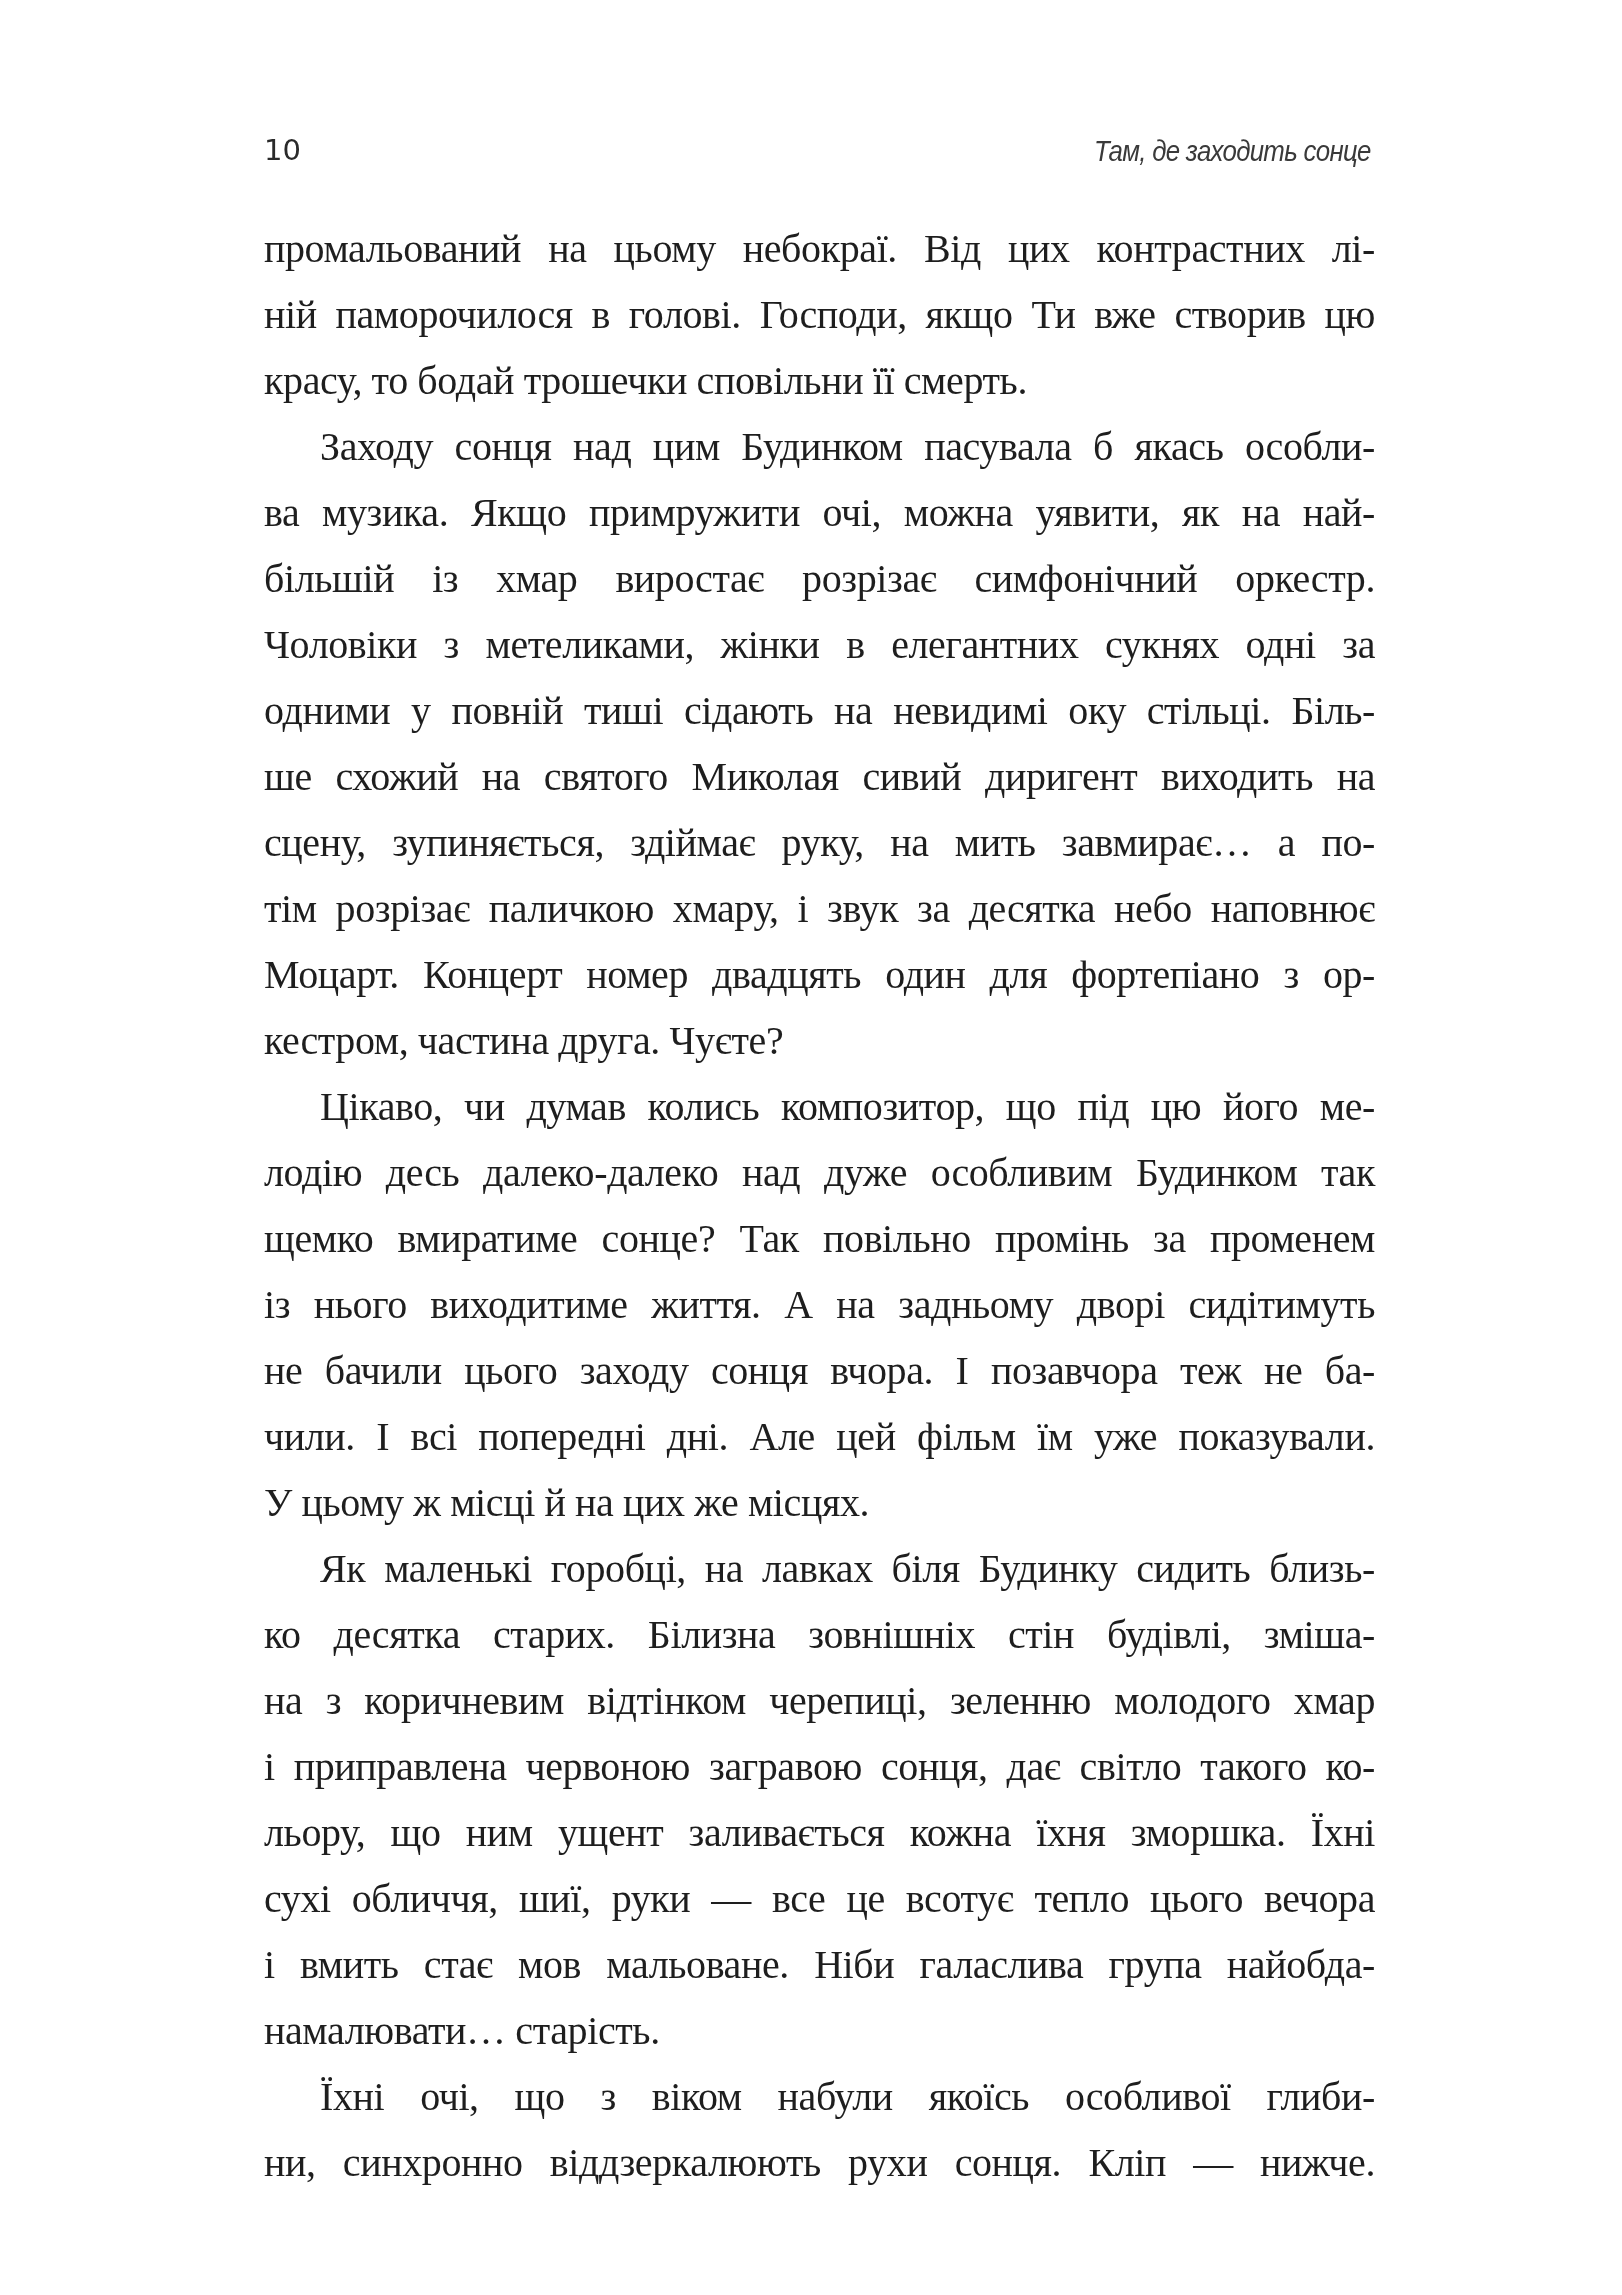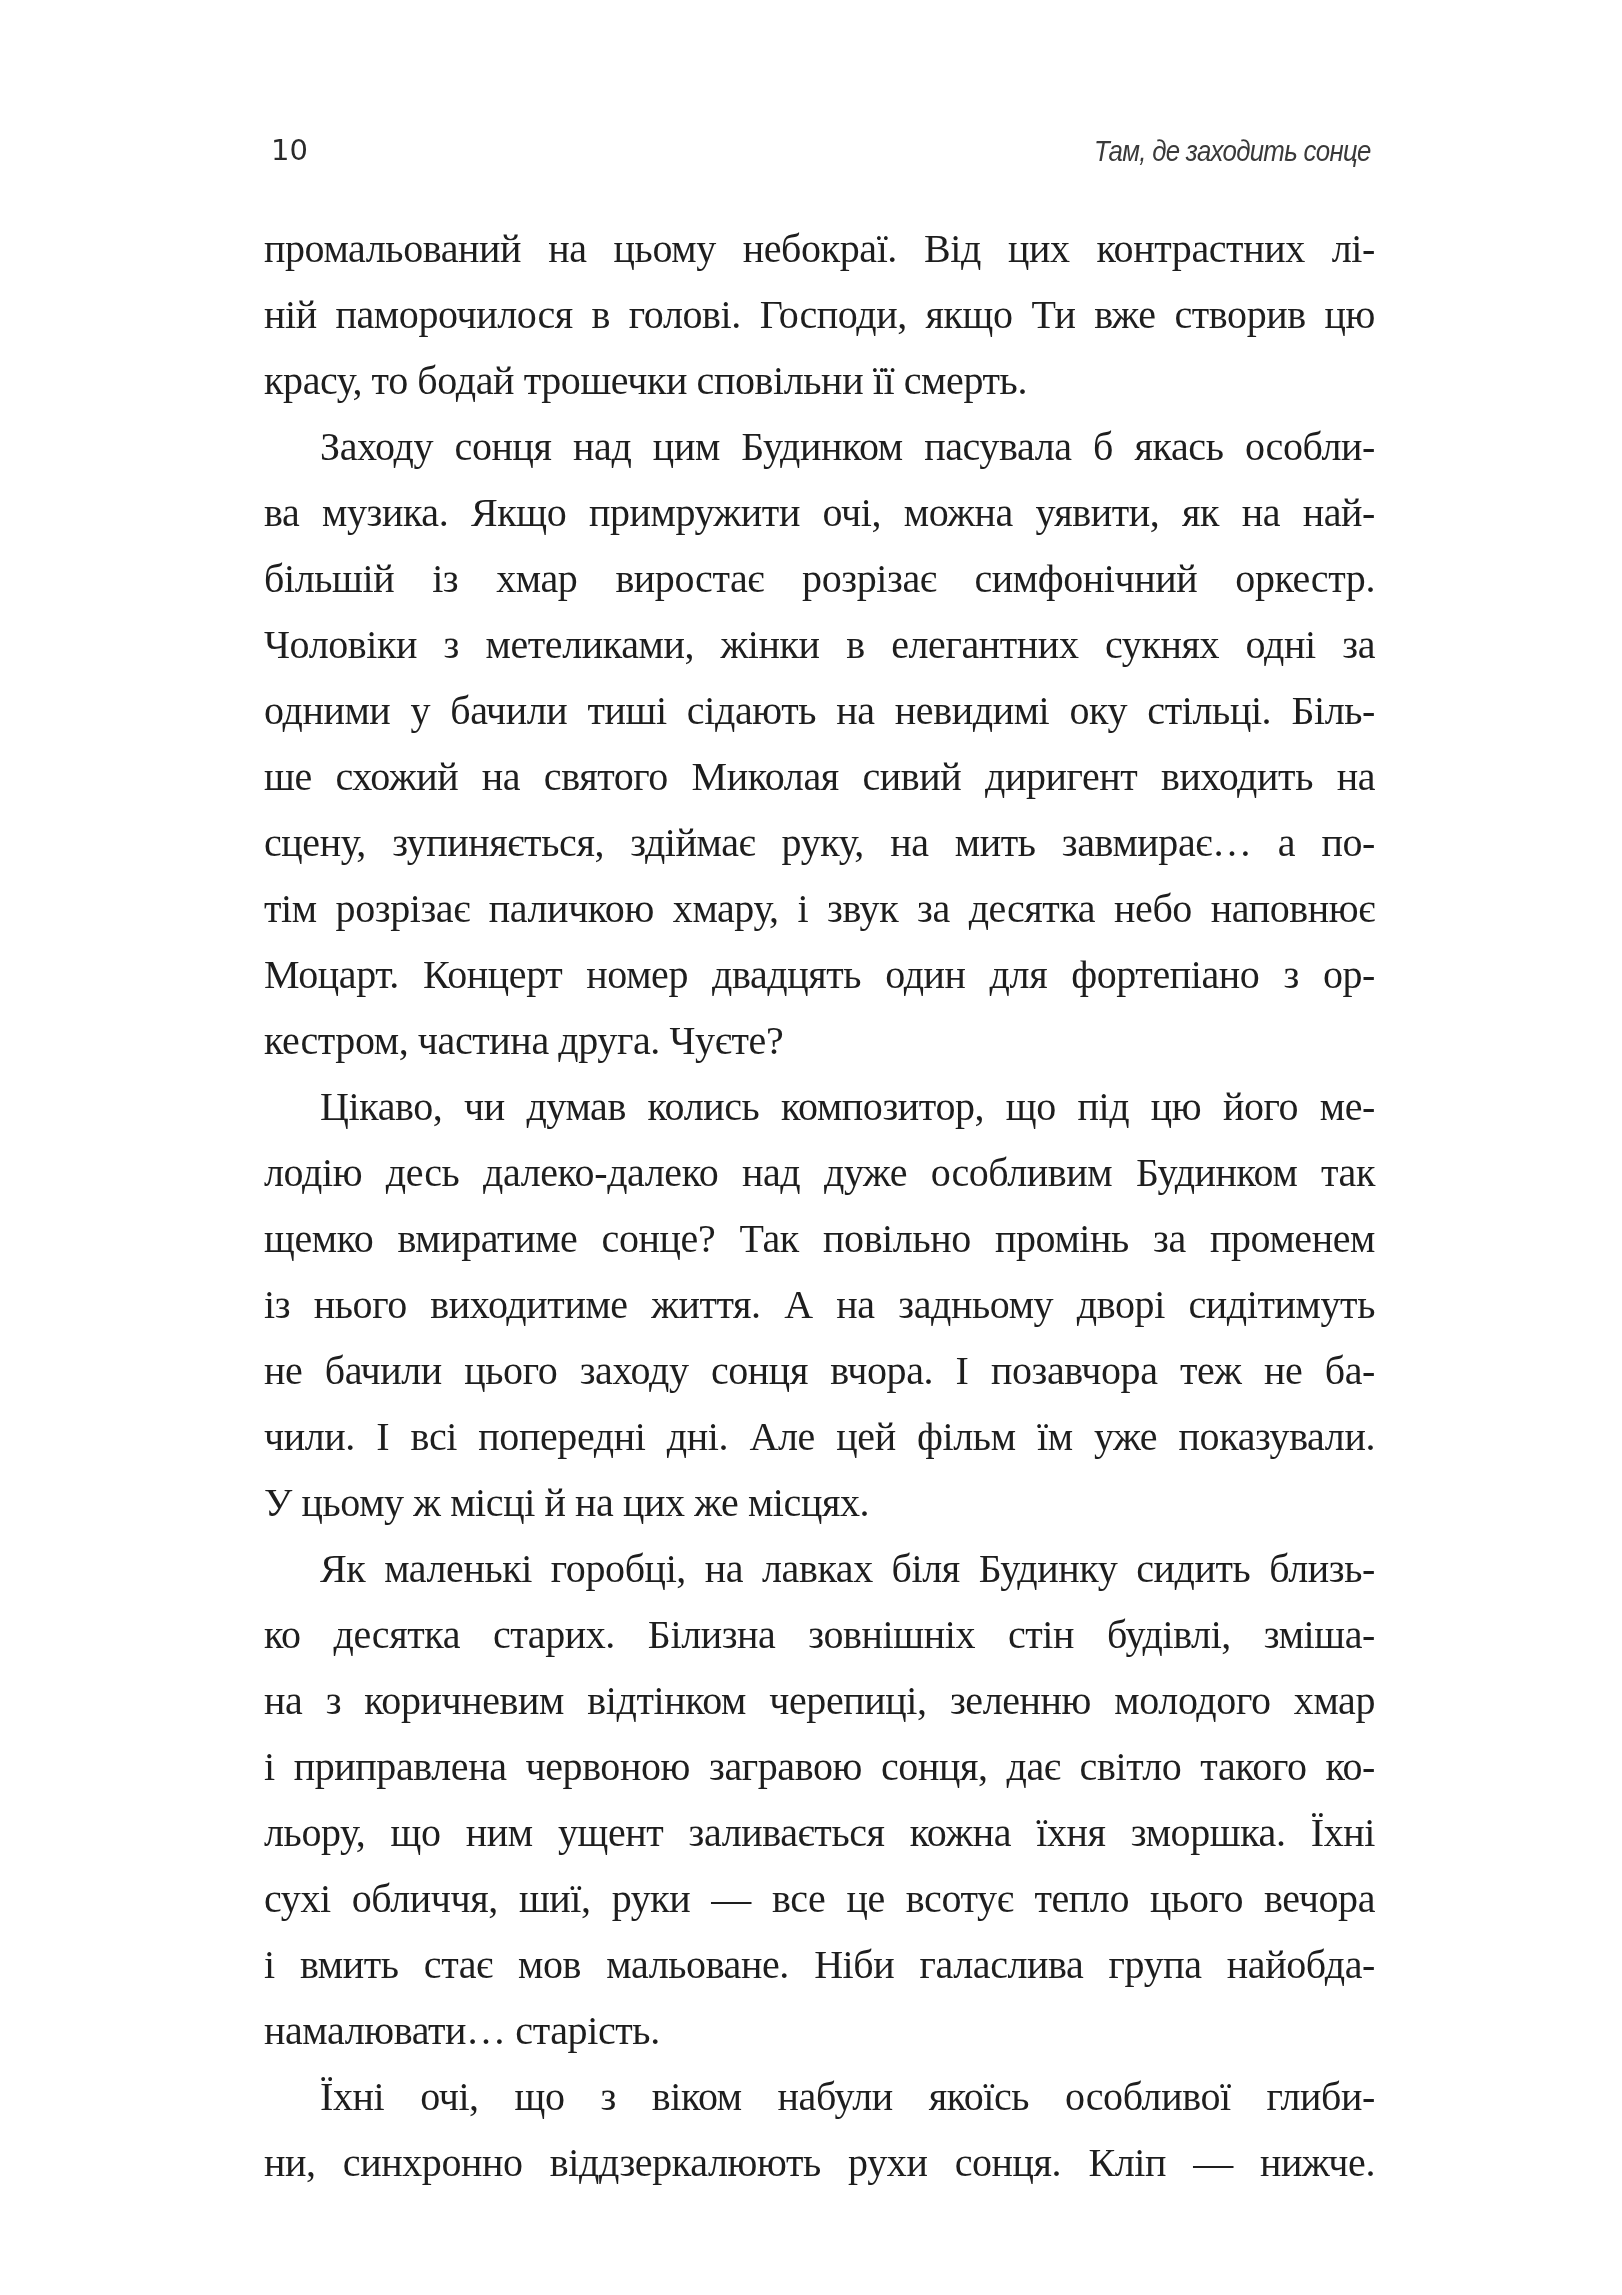--- a/index.html
+++ b/index.html
@@ -2,21 +2,20 @@
 <html style="font-size:13.5px"><head>
 <meta charset="utf-8">
 <style>
   html, body { margin: 0; padding: 0; background: #ffffff; }
   body { width: 1623px; height: 2295px; position: relative; overflow: hidden; color: #1c1c1c; }
   .page { position: absolute; left: 0; top: 0; width: 1623px; height: 2295px; background: #ffffff; }
   .folio {
     position: absolute; left: 264px; top: 125px;
     font-family: "DejaVu Sans", sans-serif; font-size: 29px; color: #2a2a2a;
     line-height: 51px;
-    margin-left: 7px;
   }
   .running-head {
     position: absolute; right: 252px; top: 125px;
     font-family: "Liberation Sans", sans-serif; font-style: italic; font-size: 30px;
     color: #3a3a3a; line-height: 51px; letter-spacing: -0.8px;
     transform: scaleX(0.86); transform-origin: right center;
   }
   .body-text {
     position: absolute; left: 264px; top: 216px; width: 1111px;
     font-family: "Liberation Serif", serif; font-size: 40px; color: #1e1e1e;
@@ -37,21 +36,21 @@
   <div class="running-head">Там, де заходить сонце</div>
 
   <div class="body-text" id="body-text">
       <div class="line">промальований на цьому небокраї. Від цих контрастних лі-</div>
       <div class="line">ній паморочилося в голові. Господи, якщо Ти вже створив цю</div>
       <div class="line last">красу, то бодай трошечки сповільни її смерть.</div>
       <div class="line indent">Заходу сонця над цим Будинком пасувала б якась особли-</div>
       <div class="line">ва музика. Якщо примружити очі, можна уявити, як на най-</div>
       <div class="line">більшій із хмар виростає розрізає симфонічний оркестр.</div>
       <div class="line">Чоловіки з метеликами, жінки в елегантних сукнях одні за</div>
-      <div class="line">одними у бачили тиші сідають на невидимі оку стільці. Біль-</div>
+      <div class="line">одними у повній тиші сідають на невидимі оку стільці. Біль-</div>
       <div class="line">ше схожий на святого Миколая сивий диригент виходить на</div>
       <div class="line">сцену, зупиняється, здіймає руку, на мить завмирає… а по-</div>
       <div class="line">тім розрізає паличкою хмару, і звук за десятка небо наповнює</div>
       <div class="line">Моцарт. Концерт номер двадцять один для фортепіано з ор-</div>
       <div class="line last">кестром, частина друга. Чуєте?</div>
       <div class="line indent">Цікаво, чи думав колись композитор, що під цю його ме-</div>
       <div class="line">лодію десь далеко-далеко над дуже особливим Будинком так</div>
       <div class="line">щемко вмиратиме сонце? Так повільно промінь за променем</div>
       <div class="line">із нього виходитиме життя. А на задньому дворі сидітимуть</div>
       <div class="line">не бачили цього заходу сонця вчора. І позавчора теж не ба-</div>

